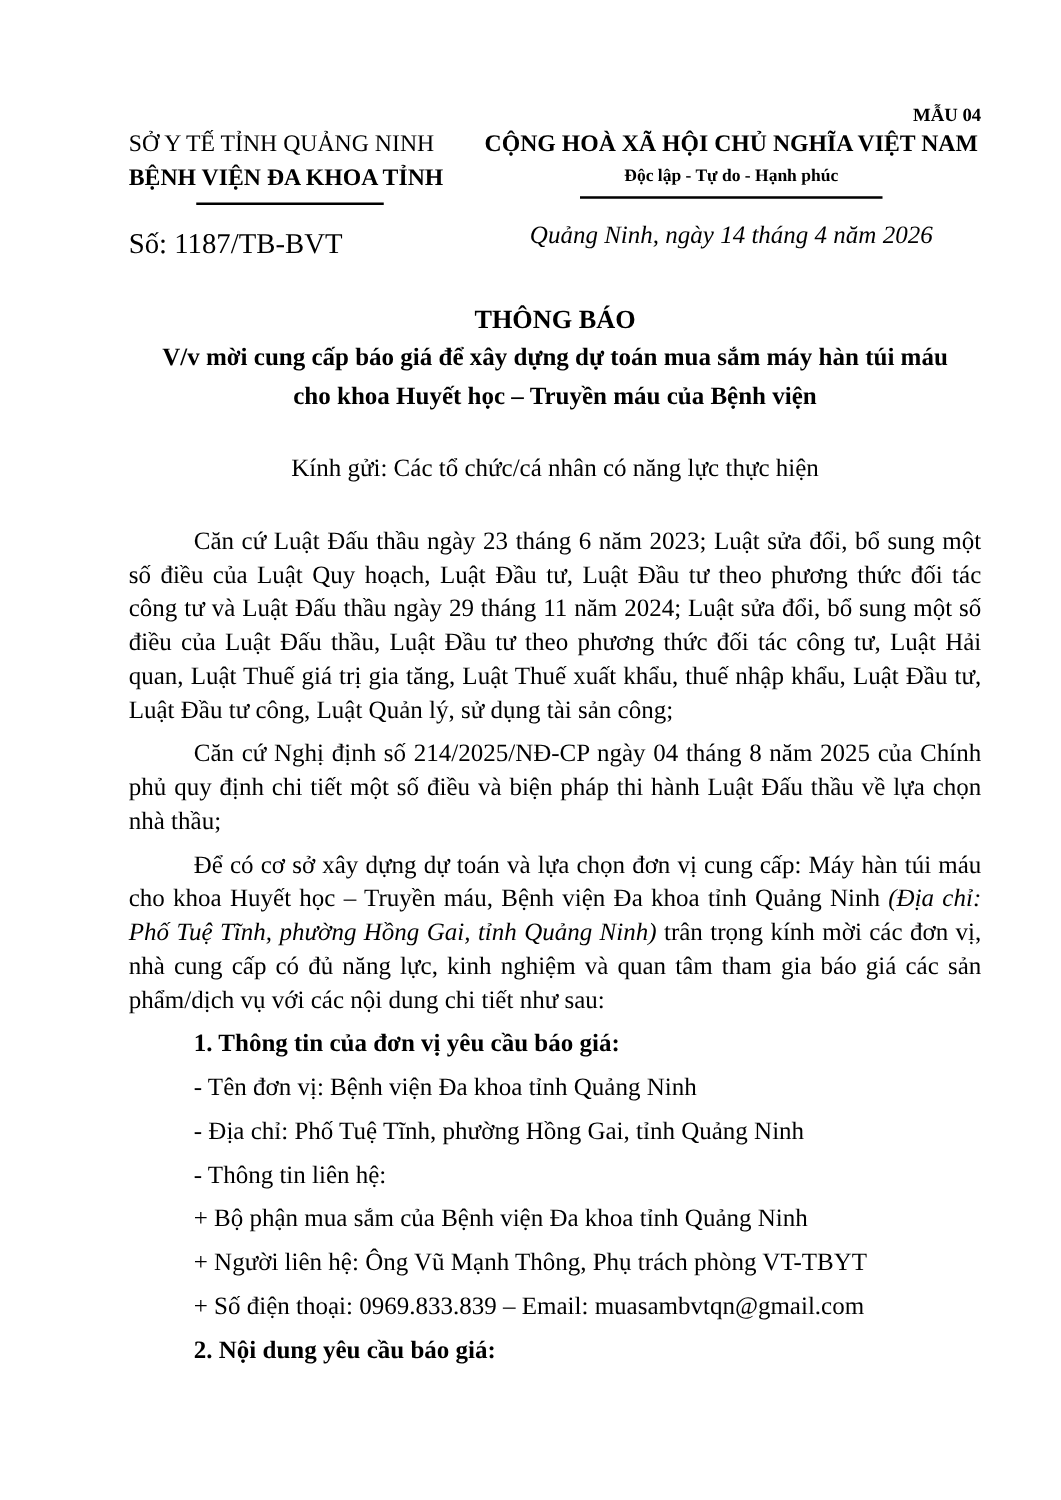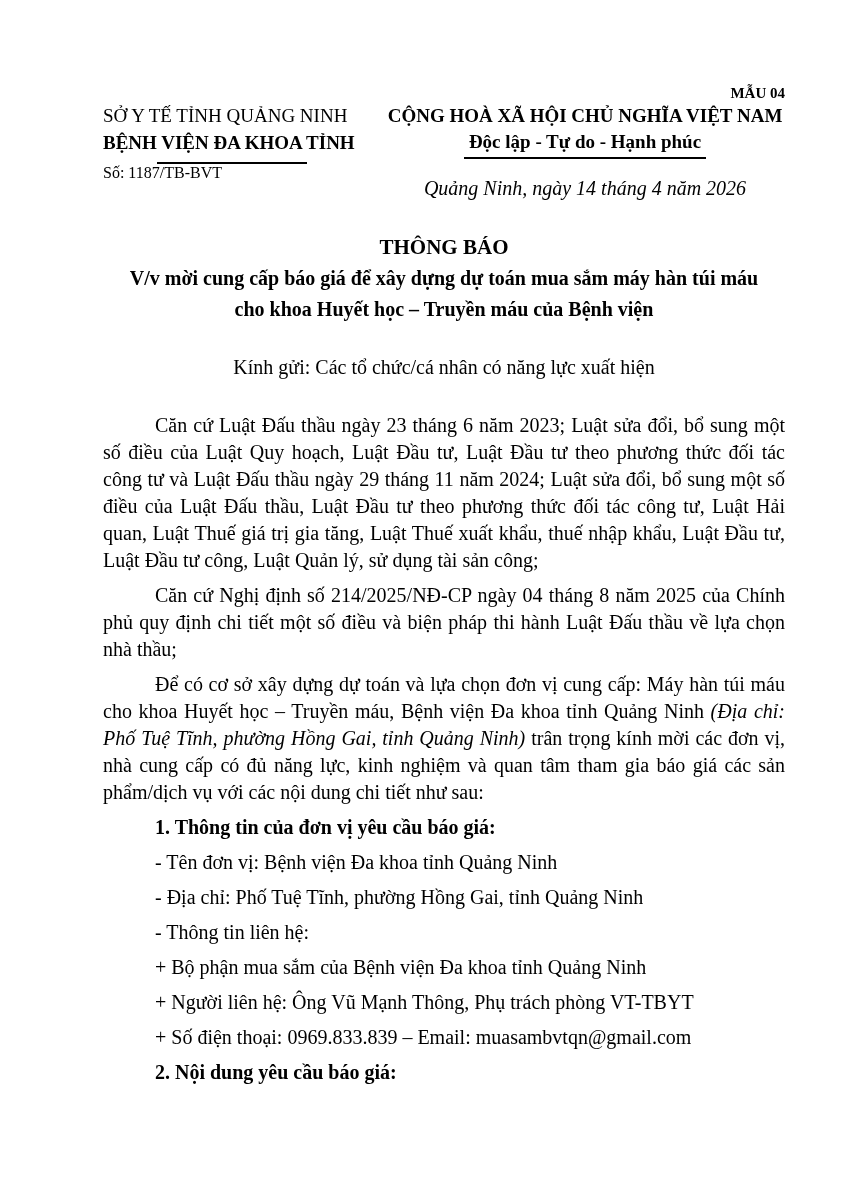--- a/index.html
+++ b/index.html
@@ -38,41 +38,41 @@
     font-weight: bold;
     line-height: 27px;
     white-space: nowrap;
   }
   .org-underline {
     width: 150px;
     border-bottom: 2px solid #000;
     margin: 6px auto 0 auto;
   }
   .doc-number {
-    font-size: 16px;
-    margin-top: 0;
+    font-size: 23px;
+    margin-top: 18px;
   }
   .national-block {
     width: 400px;
     text-align: center;
   }
   .form-label {
     font-size: 15px;
     font-weight: bold;
     text-align: right;
     line-height: 17px;
   }
   .nat-motto1 {
     font-size: 19px;
     font-weight: bold;
     line-height: 27px;
     white-space: nowrap;
   }
   .nat-motto2 {
-    font-size: 19px;
+    font-size: 14px;
     font-weight: bold;
     line-height: 25px;
   }
   .nat-underline {
     width: 242px;
     border-bottom: 2px solid #000;
     margin: 3px auto 0 auto;
   }
   .date-line {
     font-size: 20px;
@@ -144,21 +144,21 @@
       <div class="date-line">Quảng Ninh, ngày 14 tháng 4 năm 2026</div>
     </div>
   </div>
 
   <div class="doc-title">THÔNG BÁO</div>
   <div class="doc-subtitle">
     <div>V/v mời cung cấp báo giá để xây dựng dự toán mua sắm máy hàn túi máu</div>
     <div>cho khoa Huyết học – Truyền máu của Bệnh viện</div>
   </div>
 
-  <div class="salutation">Kính gửi: Các tổ chức/cá nhân có năng lực xuất hiện</div>
+  <div class="salutation">Kính gửi: Các tổ chức/cá nhân có năng lực thực hiện</div>
 
   <p class="para first">Căn cứ Luật Đấu thầu ngày 23 tháng 6 năm 2023; Luật sửa đổi, bổ sung một số điều của Luật Quy hoạch, Luật Đầu tư, Luật Đầu tư theo phương thức đối tác công tư và Luật Đấu thầu ngày 29 tháng 11 năm 2024; Luật sửa đổi, bổ sung một số điều của Luật Đấu thầu, Luật Đầu tư theo phương thức đối tác công tư, Luật Hải quan, Luật Thuế giá trị gia tăng, Luật Thuế xuất khẩu, thuế nhập khẩu, Luật Đầu tư, Luật Đầu tư công, Luật Quản lý, sử dụng tài sản công;</p>
 
   <p class="para">Căn cứ Nghị định số 214/2025/NĐ-CP ngày 04 tháng 8 năm 2025 của Chính phủ quy định chi tiết một số điều và biện pháp thi hành Luật Đấu thầu về lựa chọn nhà thầu;</p>
 
   <p class="para"><span>Để có cơ sở xây dựng dự toán và lựa chọn đơn vị cung cấp: Máy hàn túi máu cho khoa Huyết học – Truyền máu, Bệnh viện Đa khoa tỉnh Quảng Ninh </span><span class="italic">(Địa chỉ: Phố Tuệ Tĩnh, phường Hồng Gai, tỉnh Quảng Ninh)</span><span> trân trọng kính mời các đơn vị, nhà cung cấp có đủ năng lực, kinh nghiệm và quan tâm tham gia báo giá các sản phẩm/dịch vụ với các nội dung chi tiết như sau:</span></p>
 
   <div class="section-heading">1. Thông tin của đơn vị yêu cầu báo giá:</div>
 
   <div class="list-item">- Tên đơn vị: Bệnh viện Đa khoa tỉnh Quảng Ninh</div>

